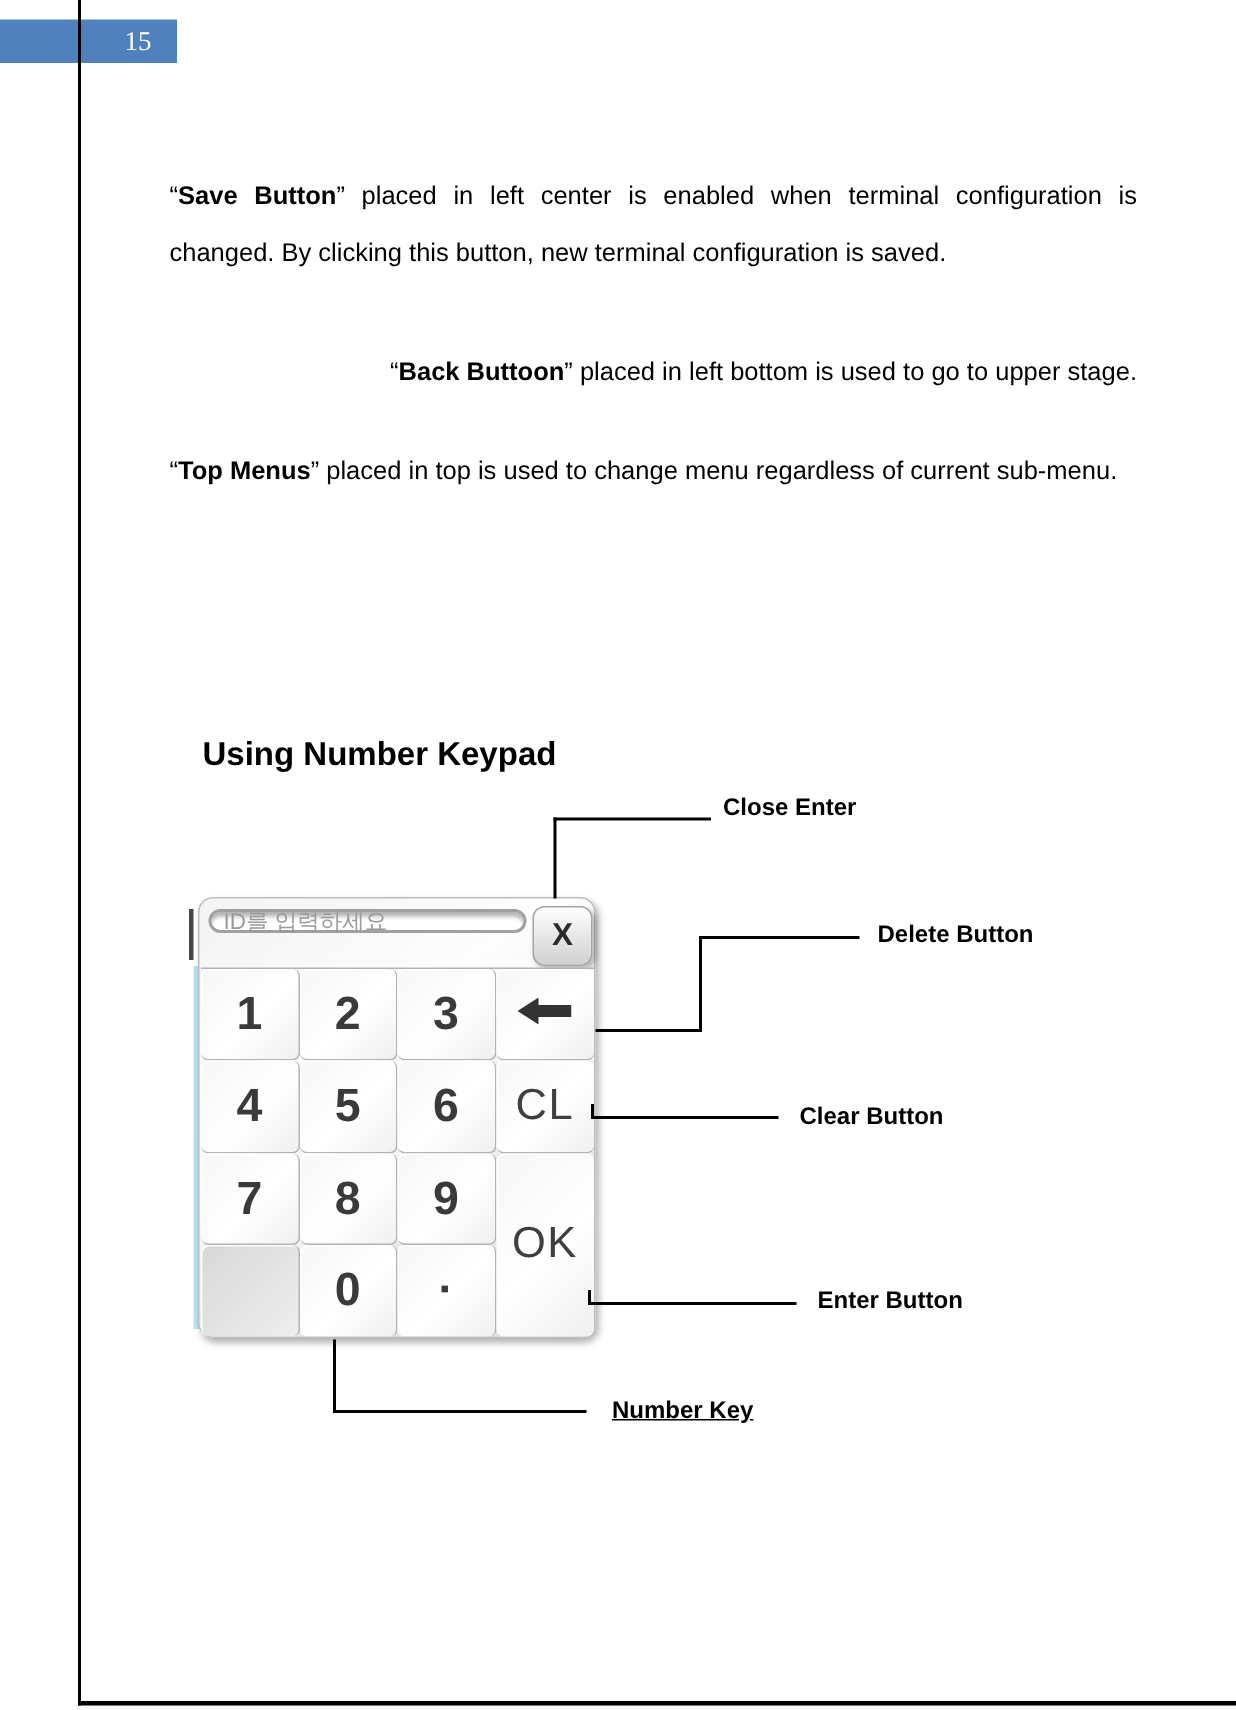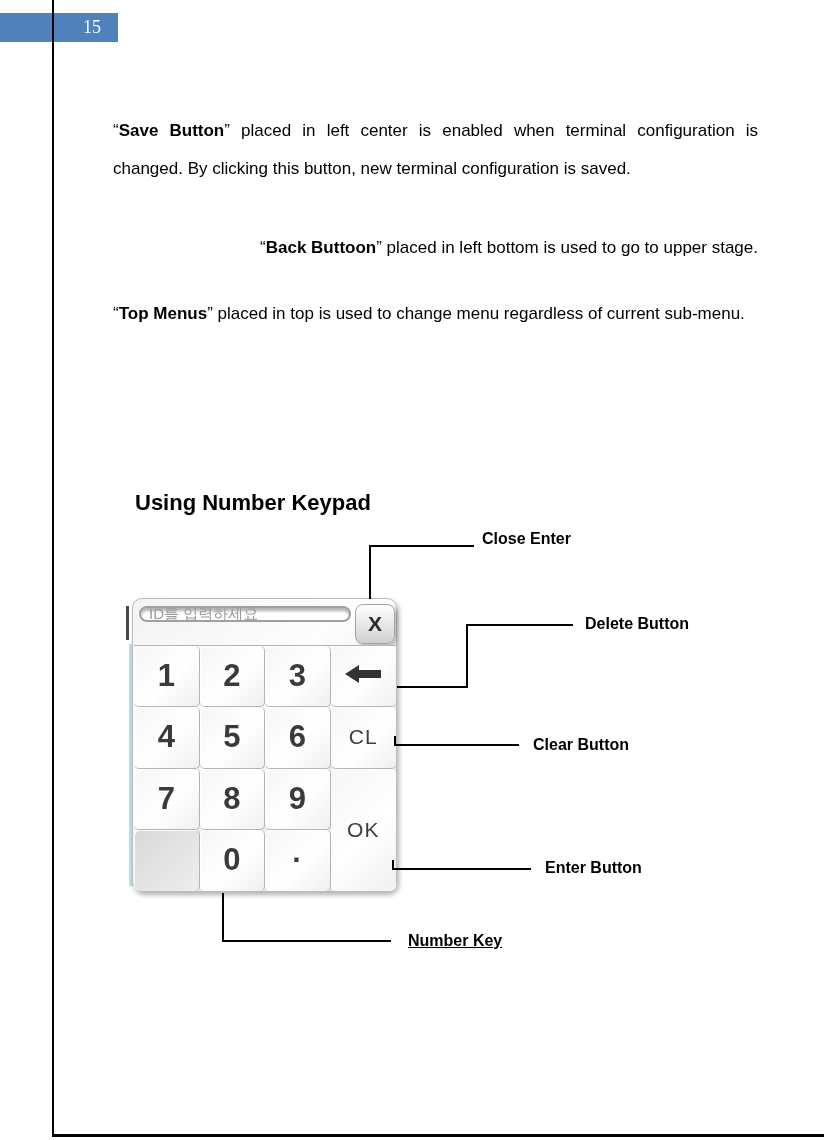--- a/index.html
+++ b/index.html
@@ -58,21 +58,21 @@
   }
   .cell{
     display:flex;align-items:center;justify-content:center;
     border-right:1px solid #b3b3b3;border-bottom:1px solid #b3b3b3;border-radius:5px;
     background:linear-gradient(135deg,#f6f6f6,#ffffff 55%,#f0f0f0);
     box-shadow:inset 1px 1px 0 rgba(255,255,255,0.9);box-sizing:border-box;
   }
   .cell.no-r{border-right:none;}
   .cell.no-b{border-bottom:none;}
   .cell.digit{font-size:31px;font-weight:bold;color:#3a3a3a;}
-  .cell.fn{font-size:21px;font-weight:400;color:#3f3f3f;letter-spacing:1px;}
+  .cell.fn{font-size:29px;font-weight:400;color:#3f3f3f;letter-spacing:1px;}
   .cell.ok{grid-column:4;grid-row:3/5;}
   .cell.blank{background:linear-gradient(135deg,#d8d8d8,#eeeeee);}
   .cell.dot{font-size:30px;font-weight:bold;color:#3a3a3a;}
   
   .cl{position:absolute;background:#000;z-index:3;}
   .close-v{left:369px;top:545px;width:2px;height:54px;}
   .close-h{left:369px;top:545px;width:105px;height:2px;}
   .del-h1{left:397px;top:686px;width:71px;height:2px;}
   .del-v{left:466px;top:624px;width:2px;height:64px;}
   .del-h2{left:466px;top:624px;width:107px;height:2px;}

